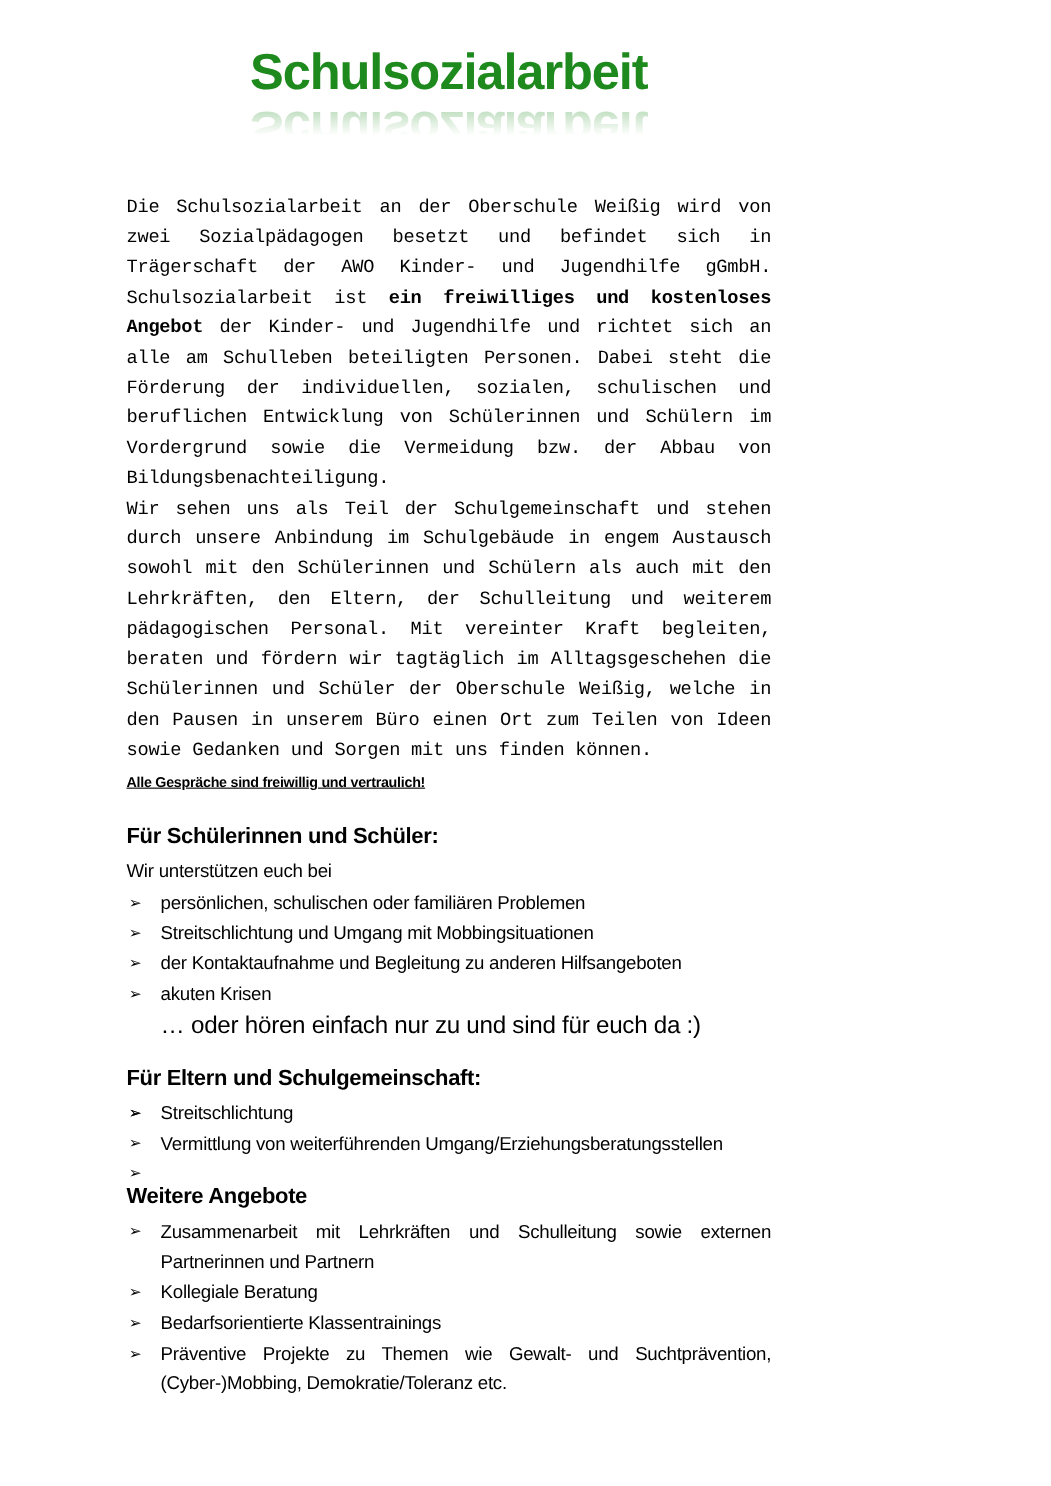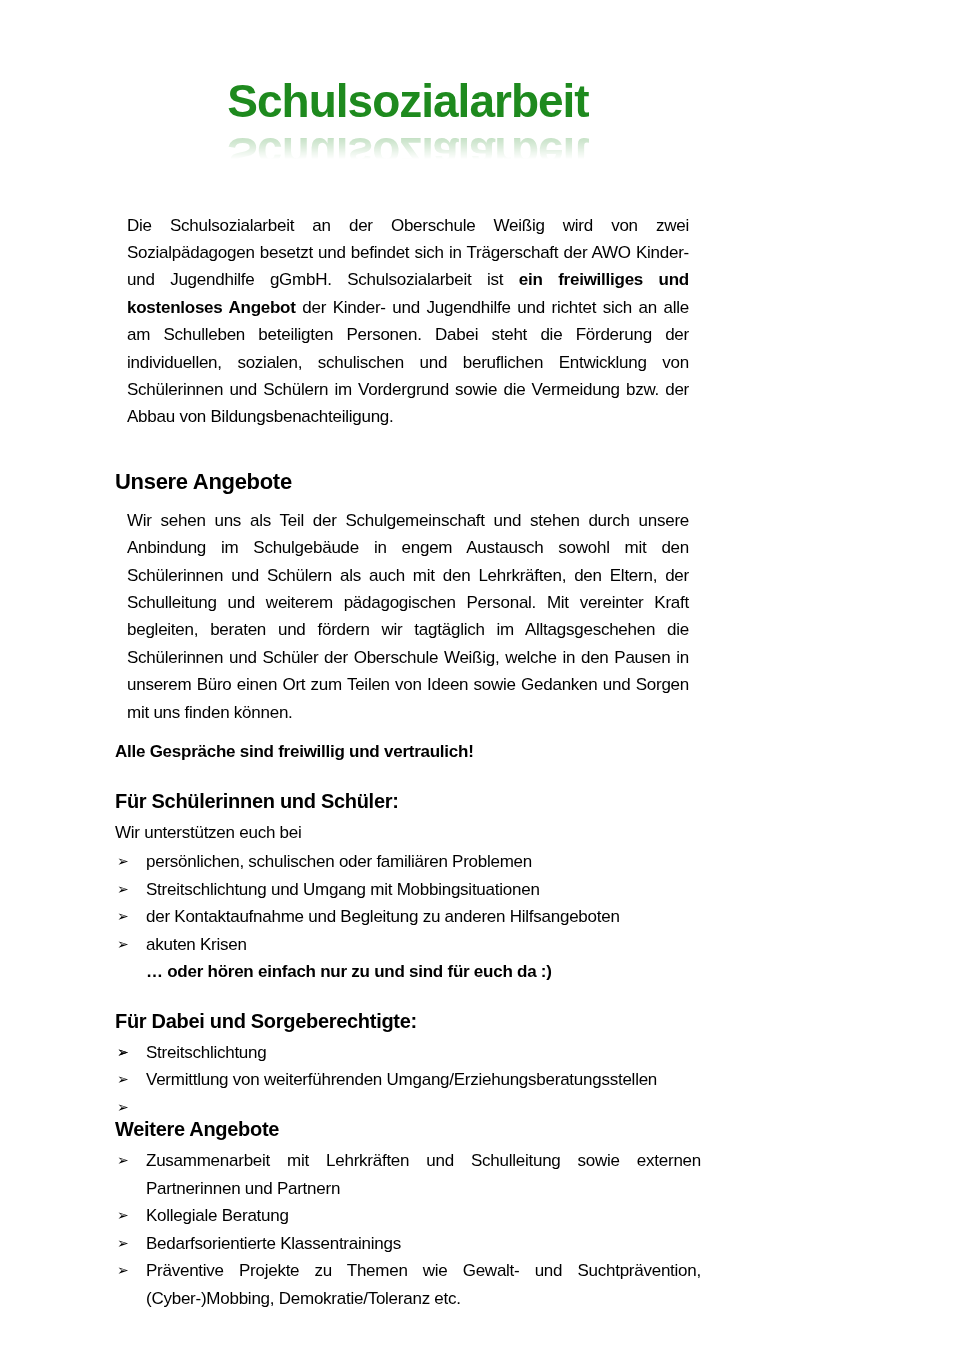--- a/index.html
+++ b/index.html
@@ -11,21 +11,21 @@
   html,body{margin:0;padding:0;}
   body{
     width:955px;height:1351px;
     background:var(--paper);
     font-family:"Liberation Sans","DejaVu Sans",sans-serif;
     color:var(--ink);
     overflow:hidden;
   }
   .page{
     width:811px;height:1351px;
-    padding:76px 110px 40px 115px;
+    padding:40px 110px 40px 115px;
   }
   
   .title-wrap{
     text-align:center;
     margin:0 0 40px 0;
   }
   .doc-title{
     margin:0;
     font-size:46px;
     font-weight:bold;
@@ -44,33 +44,35 @@
     letter-spacing:-1px;
     line-height:1.1;
     color:var(--title-green);
     transform:scaleY(-1);
     opacity:.40;
     -webkit-mask-image:linear-gradient(to bottom, transparent 38%, rgba(0,0,0,.95) 100%);
             mask-image:linear-gradient(to bottom, transparent 38%, rgba(0,0,0,.95) 100%);
   }
   
   .body-text{
-    margin:12px;
+    margin:0;
     font-size:17px;
     line-height:27.4px;
     letter-spacing:-0.25px;
     text-align:justify;
+    font-family:Liberation Mono, monospace;
   }
   .intro-paragraph{margin-top:44px;}
   .bold-line{
     margin:1px 0 0 0;
-    font-size:17px;
+    font-size:13px;
     line-height:27.4px;
     letter-spacing:-0.25px;
     font-weight:bold;
+    text-decoration:underline;
   }
   h2,h3{
     margin:0;
     color:var(--ink);
     letter-spacing:-0.3px;
   }
   .h-large{
     font-size:22px;
     margin-top:38px;
     margin-bottom:5px;
@@ -102,55 +104,53 @@
   }
   ul.arrow-list li .marker{
     position:absolute;
     left:2px;top:0;
     font-size:14px;
     line-height:27.6px;
   }
   .note-line{
     margin:0;
     padding-left:31px;
-    font-size:17px;
+    font-size:22px;
     line-height:27.6px;
     letter-spacing:-0.25px;
-    font-weight:bold;
   }
 </style>
 </head>
 <body>
 
 <div class="page">
 
   <div class="title-wrap">
     <h1 class="doc-title">Schulsozialarbeit</h1>
     <div class="title-reflection-clip">
       <div class="title-reflection" aria-hidden="true">Schulsozialarbeit</div>
     </div>
   </div>
 
   <p class="body-text intro-paragraph"><span>Die Schulsozialarbeit an der Oberschule Weißig wird von zwei Sozialpädagogen besetzt und befindet sich in Trägerschaft der AWO Kinder- und Jugendhilfe gGmbH. Schulsozialarbeit ist </span><strong>ein freiwilliges und kostenloses Angebot</strong><span> der Kinder- und Jugendhilfe und richtet sich an alle am Schulleben beteiligten Personen. Dabei steht die Förderung der individuellen, sozialen, schulischen und beruflichen Entwicklung von Schülerinnen und Schülern im Vordergrund sowie die Vermeidung bzw. der Abbau von Bildungsbenachteiligung.</span></p>
 
-  <h2 class="h-large">Unsere Angebote</h2>
   <p class="body-text">Wir sehen uns als Teil der Schulgemeinschaft und stehen durch unsere Anbindung im Schulgebäude in engem Austausch sowohl mit den Schülerinnen und Schülern als auch mit den Lehrkräften, den Eltern, der Schulleitung und weiterem pädagogischen Personal. Mit vereinter Kraft begleiten, beraten und fördern wir tagtäglich im Alltagsgeschehen die Schülerinnen und Schüler der Oberschule Weißig, welche in den Pausen in unserem Büro einen Ort zum Teilen von Ideen sowie Gedanken und Sorgen mit uns finden können.</p>
   <p class="bold-line">Alle Gespräche sind freiwillig und vertraulich!</p>
 
   <h3 class="h-med">Für Schülerinnen und Schüler:</h3>
   <p class="list-intro">Wir unterstützen euch bei</p>
   <ul class="arrow-list">
     <li><span class="marker">➢</span><span>persönlichen, schulischen oder familiären Problemen</span></li>
     <li><span class="marker">➢</span><span>Streitschlichtung und Umgang mit Mobbingsituationen</span></li>
     <li><span class="marker">➢</span><span>der Kontaktaufnahme und Begleitung zu anderen Hilfsangeboten</span></li>
     <li><span class="marker">➢</span><span>akuten Krisen</span></li>
   </ul>
   <p class="note-line">… oder hören einfach nur zu und sind für euch da :)</p>
 
-  <h3 class="h-med">Für Dabei und Sorgeberechtigte:</h3>
+  <h3 class="h-med">Für Eltern und Schulgemeinschaft:</h3>
   <ul class="arrow-list">
     <li><span class="marker">➢</span></li>
     <li><span class="marker">➢</span><span>Streitschlichtung</span></li>
     <li><span class="marker">➢</span><span>Vermittlung von weiterführenden Umgang/Erziehungsberatungsstellen</span></li>
     <li><span class="marker">➢</span></li>
   </ul>
 
   <h3 class="h-med">Weitere Angebote</h3>
   <ul class="arrow-list">
     <li><span class="marker">➢</span><span>Zusammenarbeit mit Lehrkräften und Schulleitung sowie externen Partnerinnen und Partnern</span></li>

